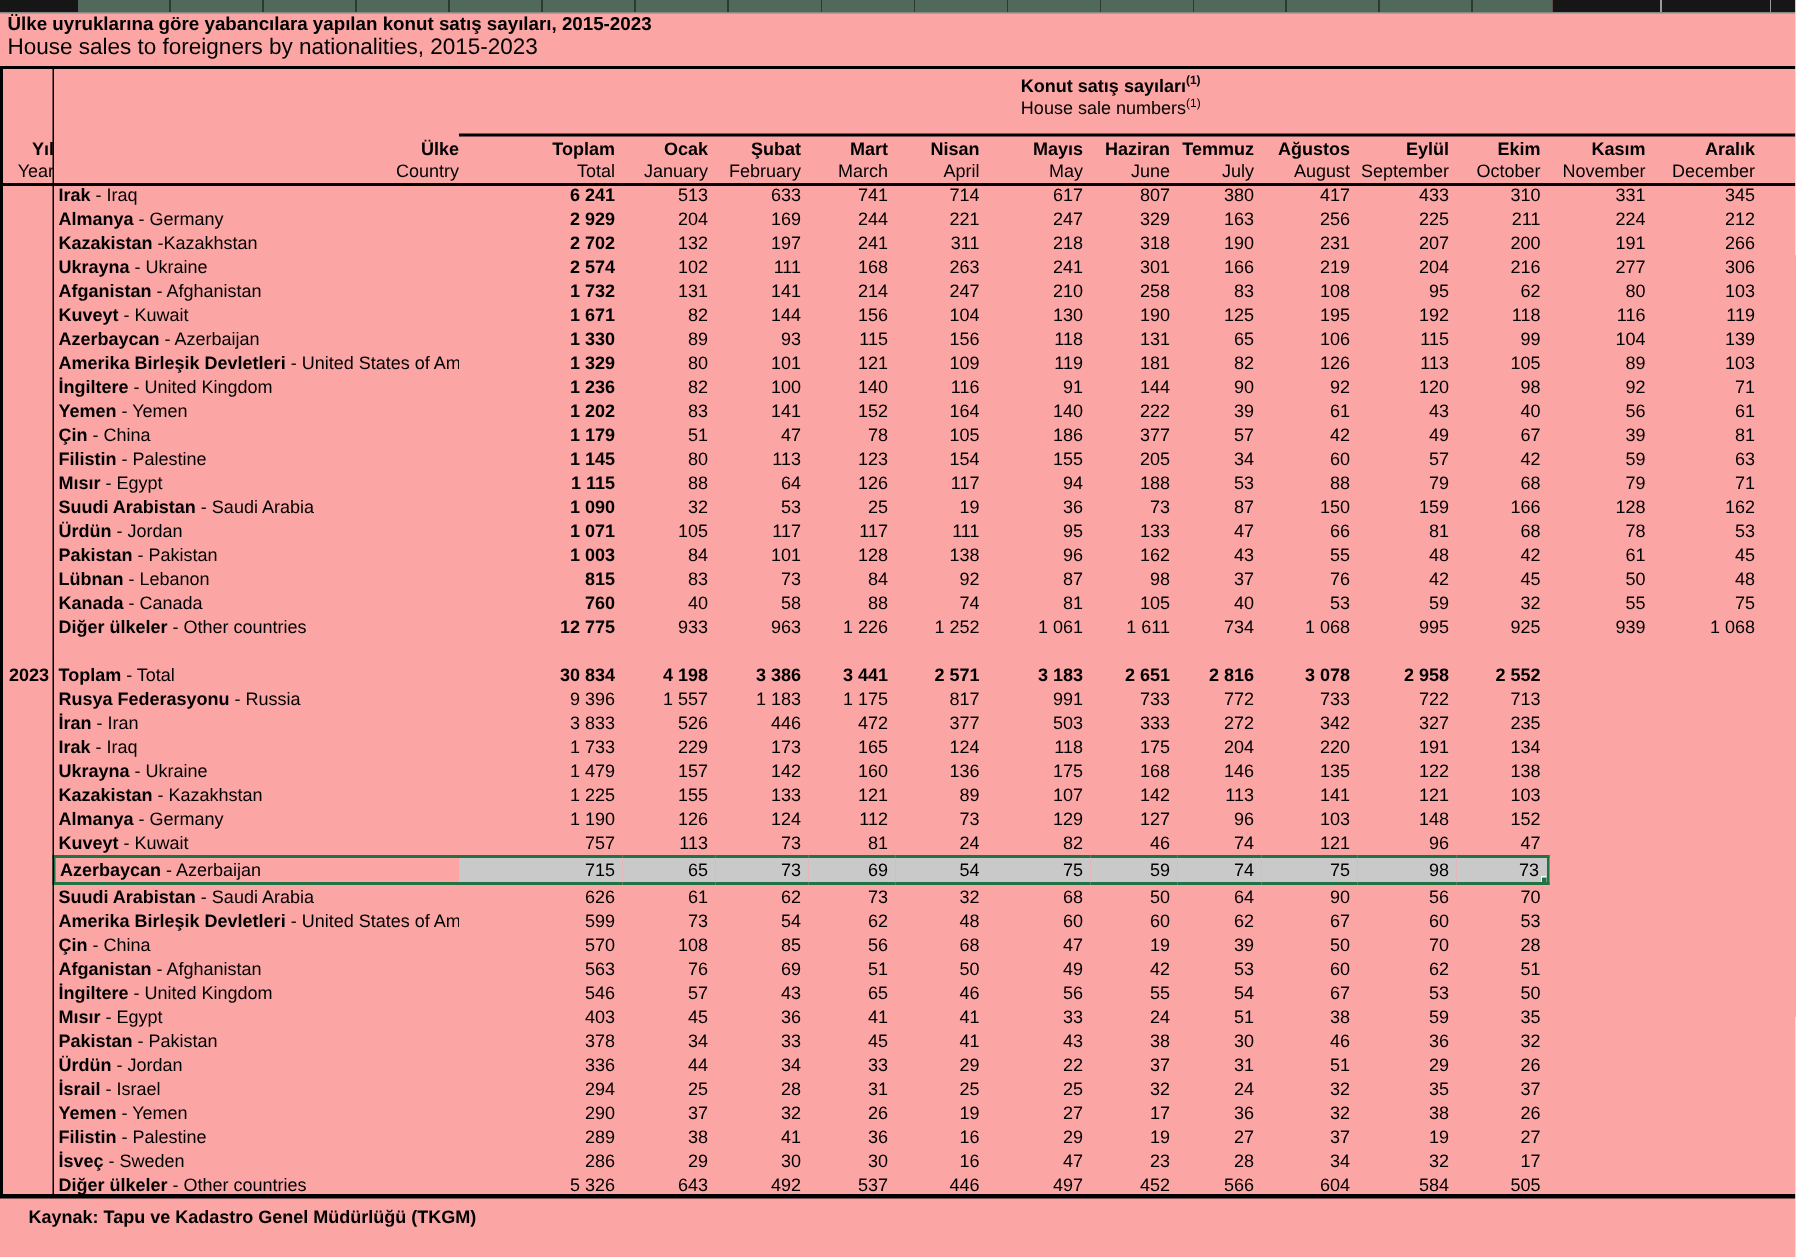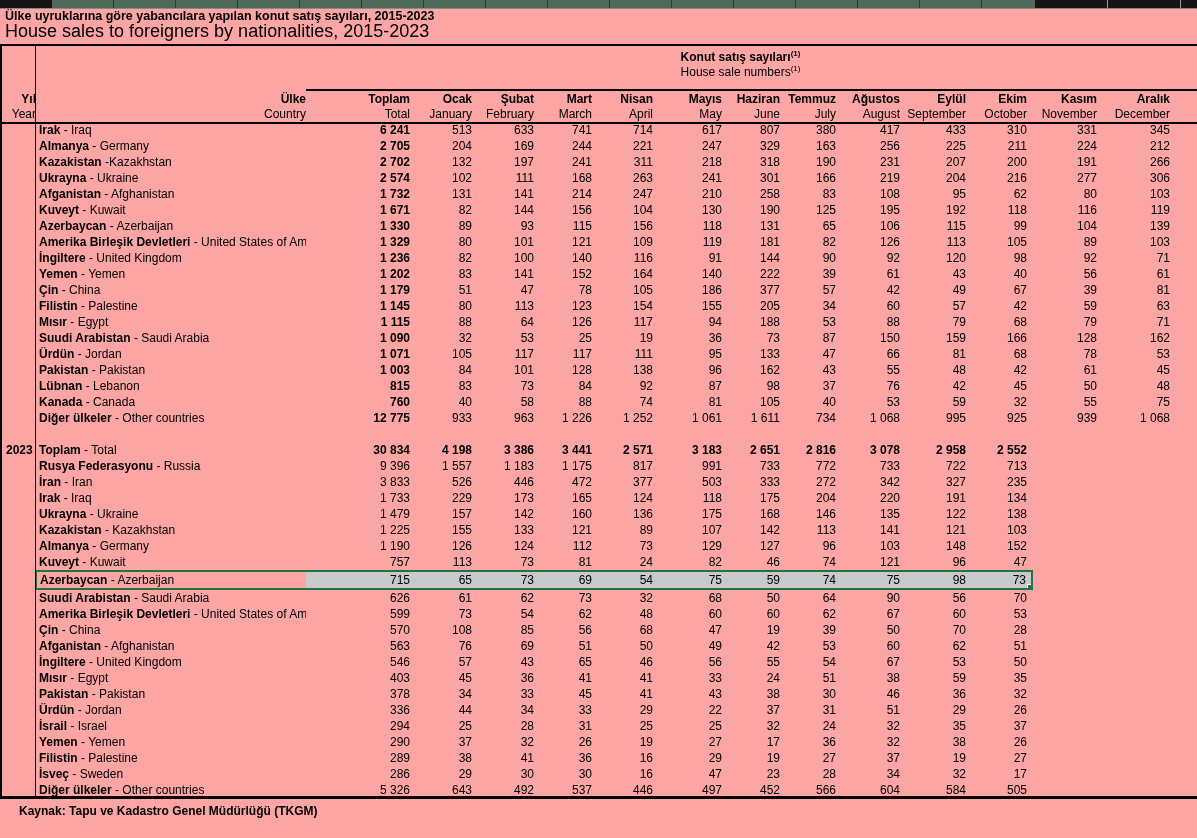--- a/index.html
+++ b/index.html
@@ -9,21 +9,21 @@
   
   .top-strip{position:absolute;left:0;top:0;width:1197px;height:8px;display:flex;border-bottom:1px solid #888;}
   .strip-black-left{width:52px;background:#161616;}
   .strip-green{width:983px;background:#50695a;
     background-image:repeating-linear-gradient(to right,transparent 0,transparent 61px,rgba(0,0,0,.45) 61px,rgba(0,0,0,.45) 62px);}
   .strip-black-right{flex:1;background:#161616;
     background-image:repeating-linear-gradient(to right,transparent 0,transparent 72px,#9a9a9a 72px,#9a9a9a 73px);}
 
   .title-block{position:absolute;left:5px;top:9px;line-height:15px;}
   .title-tr{font-weight:bold;font-size:12.5px;}
-  .title-en{font-size:18px;}
+  .title-en{font-size:15px;}
 
   .hline{position:absolute;background:#000;}
   .vline{position:absolute;background:#000;}
 
   .group-head{position:absolute;left:306px;top:50px;width:869px;text-align:center;line-height:15px;}
   .group-head .g-tr{font-weight:bold;}
   sup{font-size:8px;font-weight:bold;vertical-align:top;line-height:8px;}
   .g-en sup{font-weight:normal;}
 
   .tbl-wrap{position:absolute;left:0;top:92px;}
@@ -173,21 +173,21 @@
             <td class="num">380</td>
             <td class="num">417</td>
             <td class="num">433</td>
             <td class="num">310</td>
             <td class="num">331</td>
             <td class="num">345</td>
           </tr>
           <tr>
             <td class="year"></td>
             <td class="country"><span class="c-tr">Almanya</span><span class="c-en"> - Germany</span></td>
-            <td class="num bold">2 705</td>
+            <td class="num bold">2 929</td>
             <td class="num">204</td>
             <td class="num">169</td>
             <td class="num">244</td>
             <td class="num">221</td>
             <td class="num">247</td>
             <td class="num">329</td>
             <td class="num">163</td>
             <td class="num">256</td>
             <td class="num">225</td>
             <td class="num">211</td>

